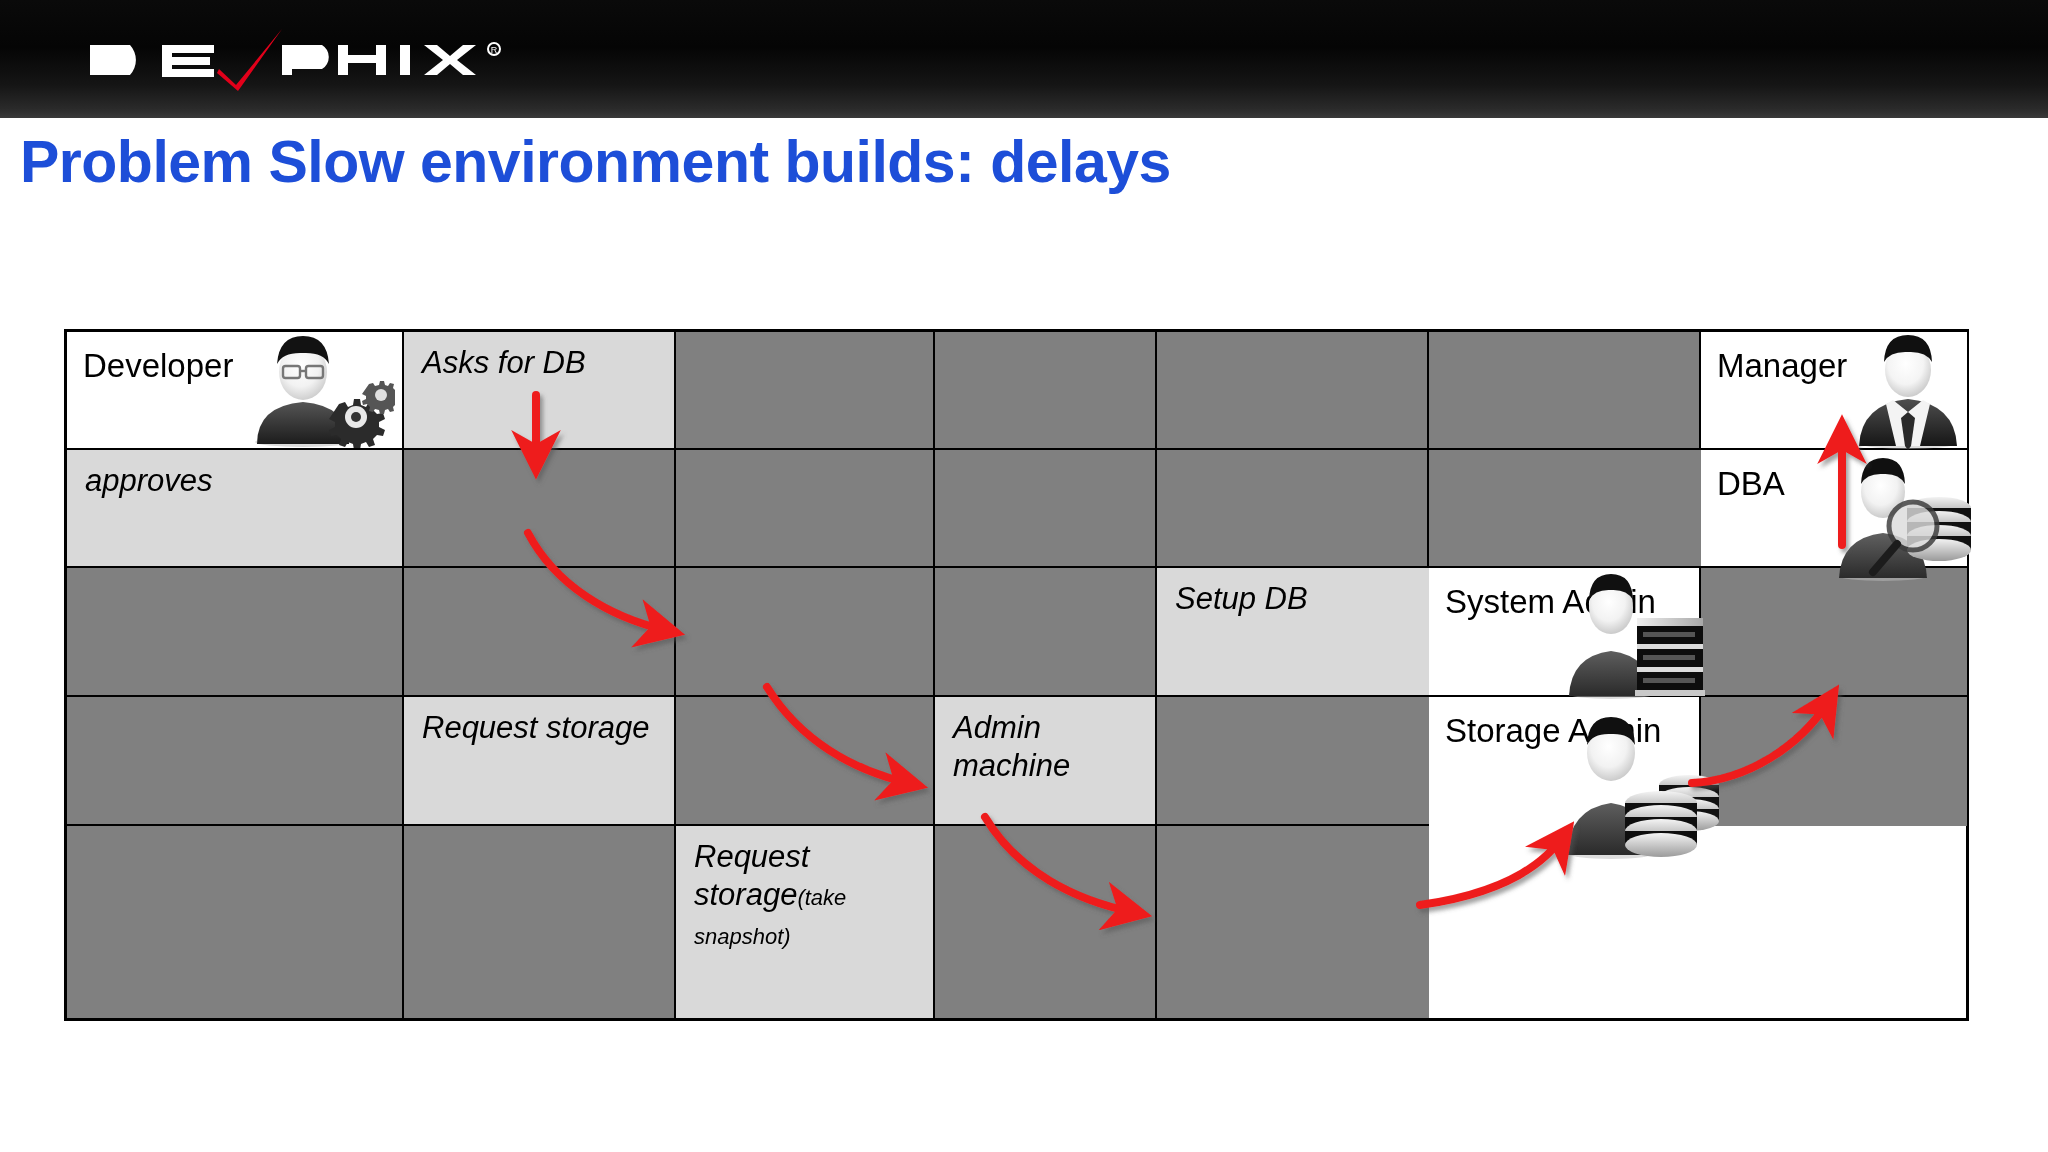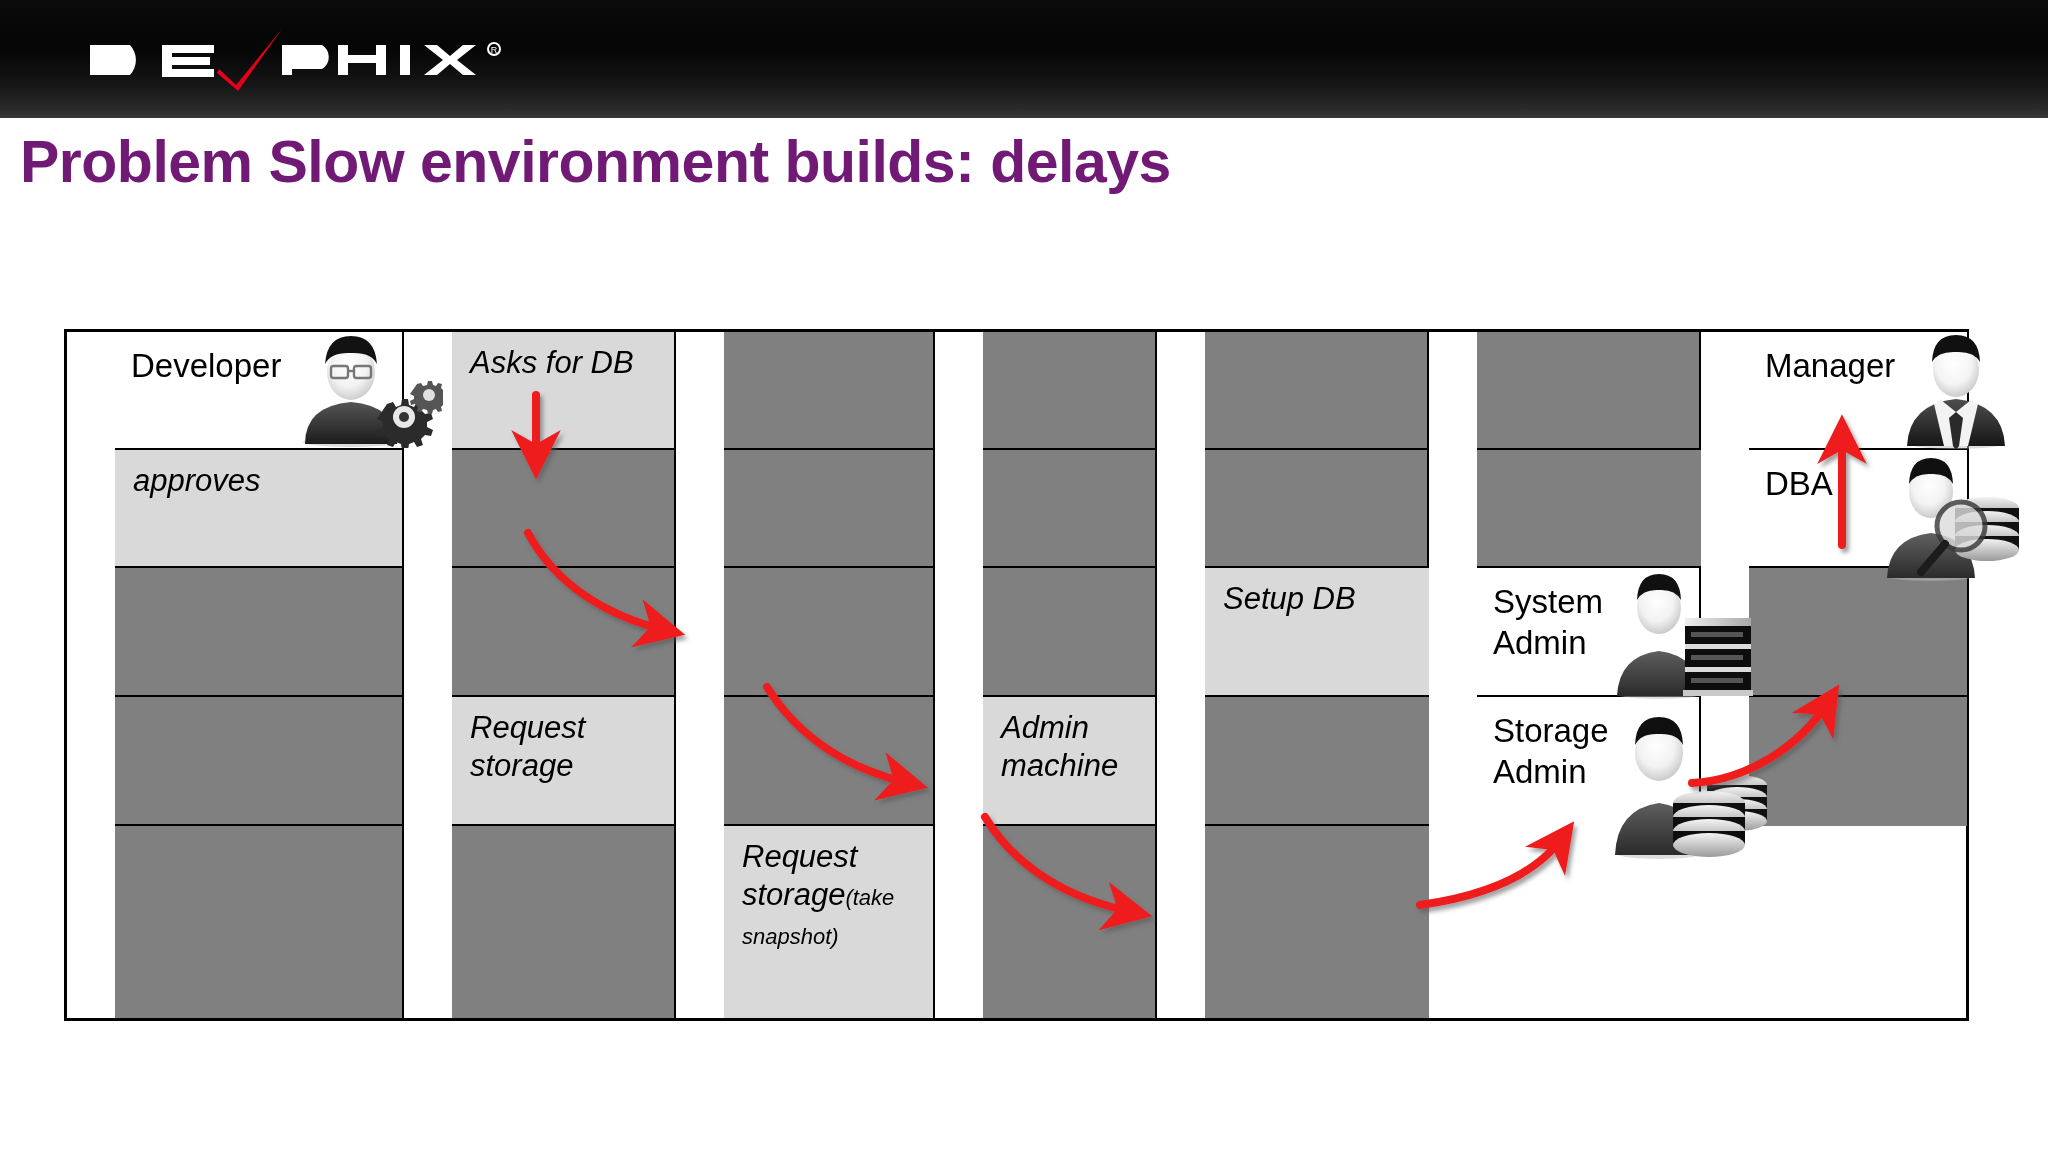--- a/index.html
+++ b/index.html
@@ -19,21 +19,21 @@
   #logo{
     position:absolute;left:86px;top:30px;
     height:60px;
     display:flex;align-items:center;
   }
   .logo-svg{display:block;}
 
   
   #page-title{
     position:absolute;left:20px;top:128px;
-    font-size:59px;font-weight:bold;color:#701a75;
+    font-size:59px;font-weight:bold;color:#1d4ed8;
     letter-spacing:-0.5px;white-space:nowrap;
     font-family:"Liberation Sans", sans-serif;
   }
 
   
   #grid{
     position:absolute;left:64px;top:329px;
     width:1905px;height:692px;
     border:3px solid #000;
     box-sizing:border-box;
@@ -44,21 +44,20 @@
   .cell{
     position:relative;
     border-right:2px solid #000;
     border-bottom:2px solid #000;
     box-sizing:border-box;
     overflow:visible;
     font-size:31px;
     color:#000;
     padding:12px 0 0 18px;
     line-height:1.24;
-    margin-left:48px;
   }
   .cell.lastcol{border-right:none;}
   .cell.lastrow{border-bottom:none;}
   .cell.dark{background:#808080;}
   .cell.light{background:#d9d9d9;font-style:italic;}
   .cell .txt{position:relative;z-index:3;}
   .small{font-size:22px;}
 
   
   .role-cell{

